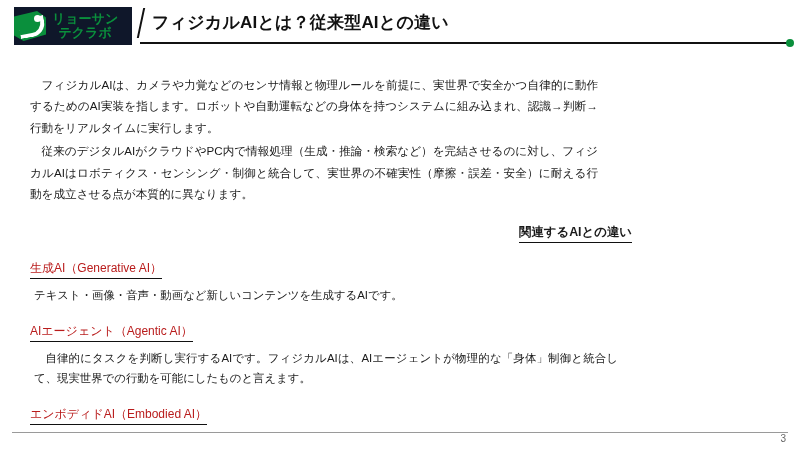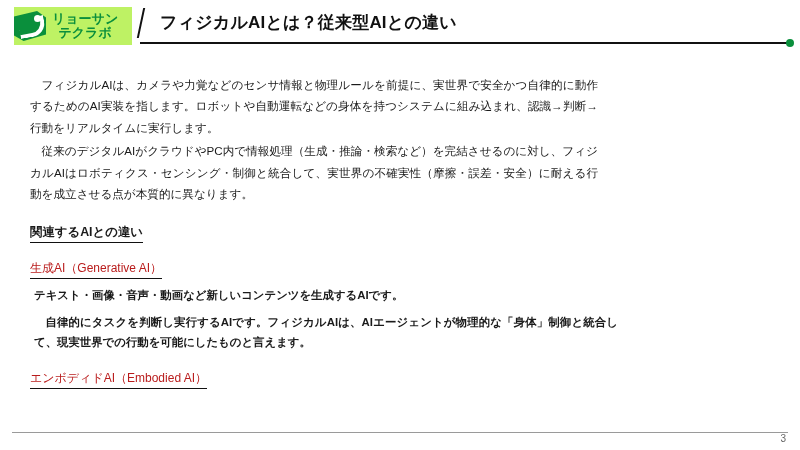--- a/index.html
+++ b/index.html
@@ -23,21 +23,21 @@
     left: 0;
     width: 800px;
     height: 52px;
   }
   .logo-box {
     position: absolute;
     left: 14px;
     top: 7px;
     width: 118px;
     height: 38px;
-    background: #bef264;
+    background: #0f172a;
     display: flex;
     align-items: center;
   }
   .logo-mark {
     width: 34px;
     height: 34px;
     flex: 0 0 34px;
     position: relative;
   }
   .logo-mark .lm-bg {
@@ -87,21 +87,21 @@
     position: absolute;
     left: 140px;
     top: 8px;
     width: 0;
     height: 30px;
     border-left: 2px solid #111111;
     transform: skewX(-12deg);
   }
   .slide-title {
     position: absolute;
-    left: 160px;
+    left: 152px;
     top: 11px;
     font-size: 17px;
     font-weight: bold;
     color: #111111;
     letter-spacing: 0.2px;
     white-space: nowrap;
   }
   .header-rule {
     position: absolute;
     left: 140px;
@@ -140,40 +140,39 @@
 
   .section-head {
     margin: 18px 0 0 30px;
     font-size: 12.4px;
     font-weight: bold;
     display: inline-block;
     border-bottom: 1.6px solid #111111;
     padding-bottom: 1px;
     line-height: 1.5;
   }
-  .section-head-wrap { display: block; }
+  .section-head-wrap { display: block; text-align: right; }
 
   .sub-head {
     margin: 16px 0 0 30px;
     font-size: 12px;
     display: inline-block;
     border-bottom: 1.2px solid #111111;
     padding-bottom: 1px;
     line-height: 1.5;
     color: #b91c1c;
   }
   .sub-head-wrap { display: block; }
 
   .sub-body {
     margin: 6px 14px 0 34px;
     font-size: 11.4px;
     line-height: 1.8;
     text-align: justify;
     color: #1a1a1a;
-    font-weight: bold;
   }
   .sub-body.indent { text-indent: 1em; }
 
   
   .footer-rule {
     position: absolute;
     left: 12px;
     top: 432px;
     width: 776px;
     height: 1px;
@@ -219,20 +218,23 @@
 
   <div class="section-head-wrap">
     <span class="section-head">関連するAIとの違い</span>
   </div>
 
   <div class="sub-head-wrap">
     <span class="sub-head">生成AI（Generative AI）</span>
   </div>
   <p class="sub-body">テキスト・画像・音声・動画など新しいコンテンツを生成するAIです。</p>
 
+  <div class="sub-head-wrap">
+    <span class="sub-head">AIエージェント（Agentic AI）</span>
+  </div>
   <p class="sub-body indent">自律的にタスクを判断し実行するAIです。フィジカルAIは、AIエージェントが物理的な「身体」制御と統合して、現実世界での行動を可能にしたものと言えます。</p>
 
   <div class="sub-head-wrap">
     <span class="sub-head">エンボディドAI（Embodied AI）</span>
   </div>
 
 </div>
 
 <div class="footer-rule"></div>
 <div class="page-num">3</div>

